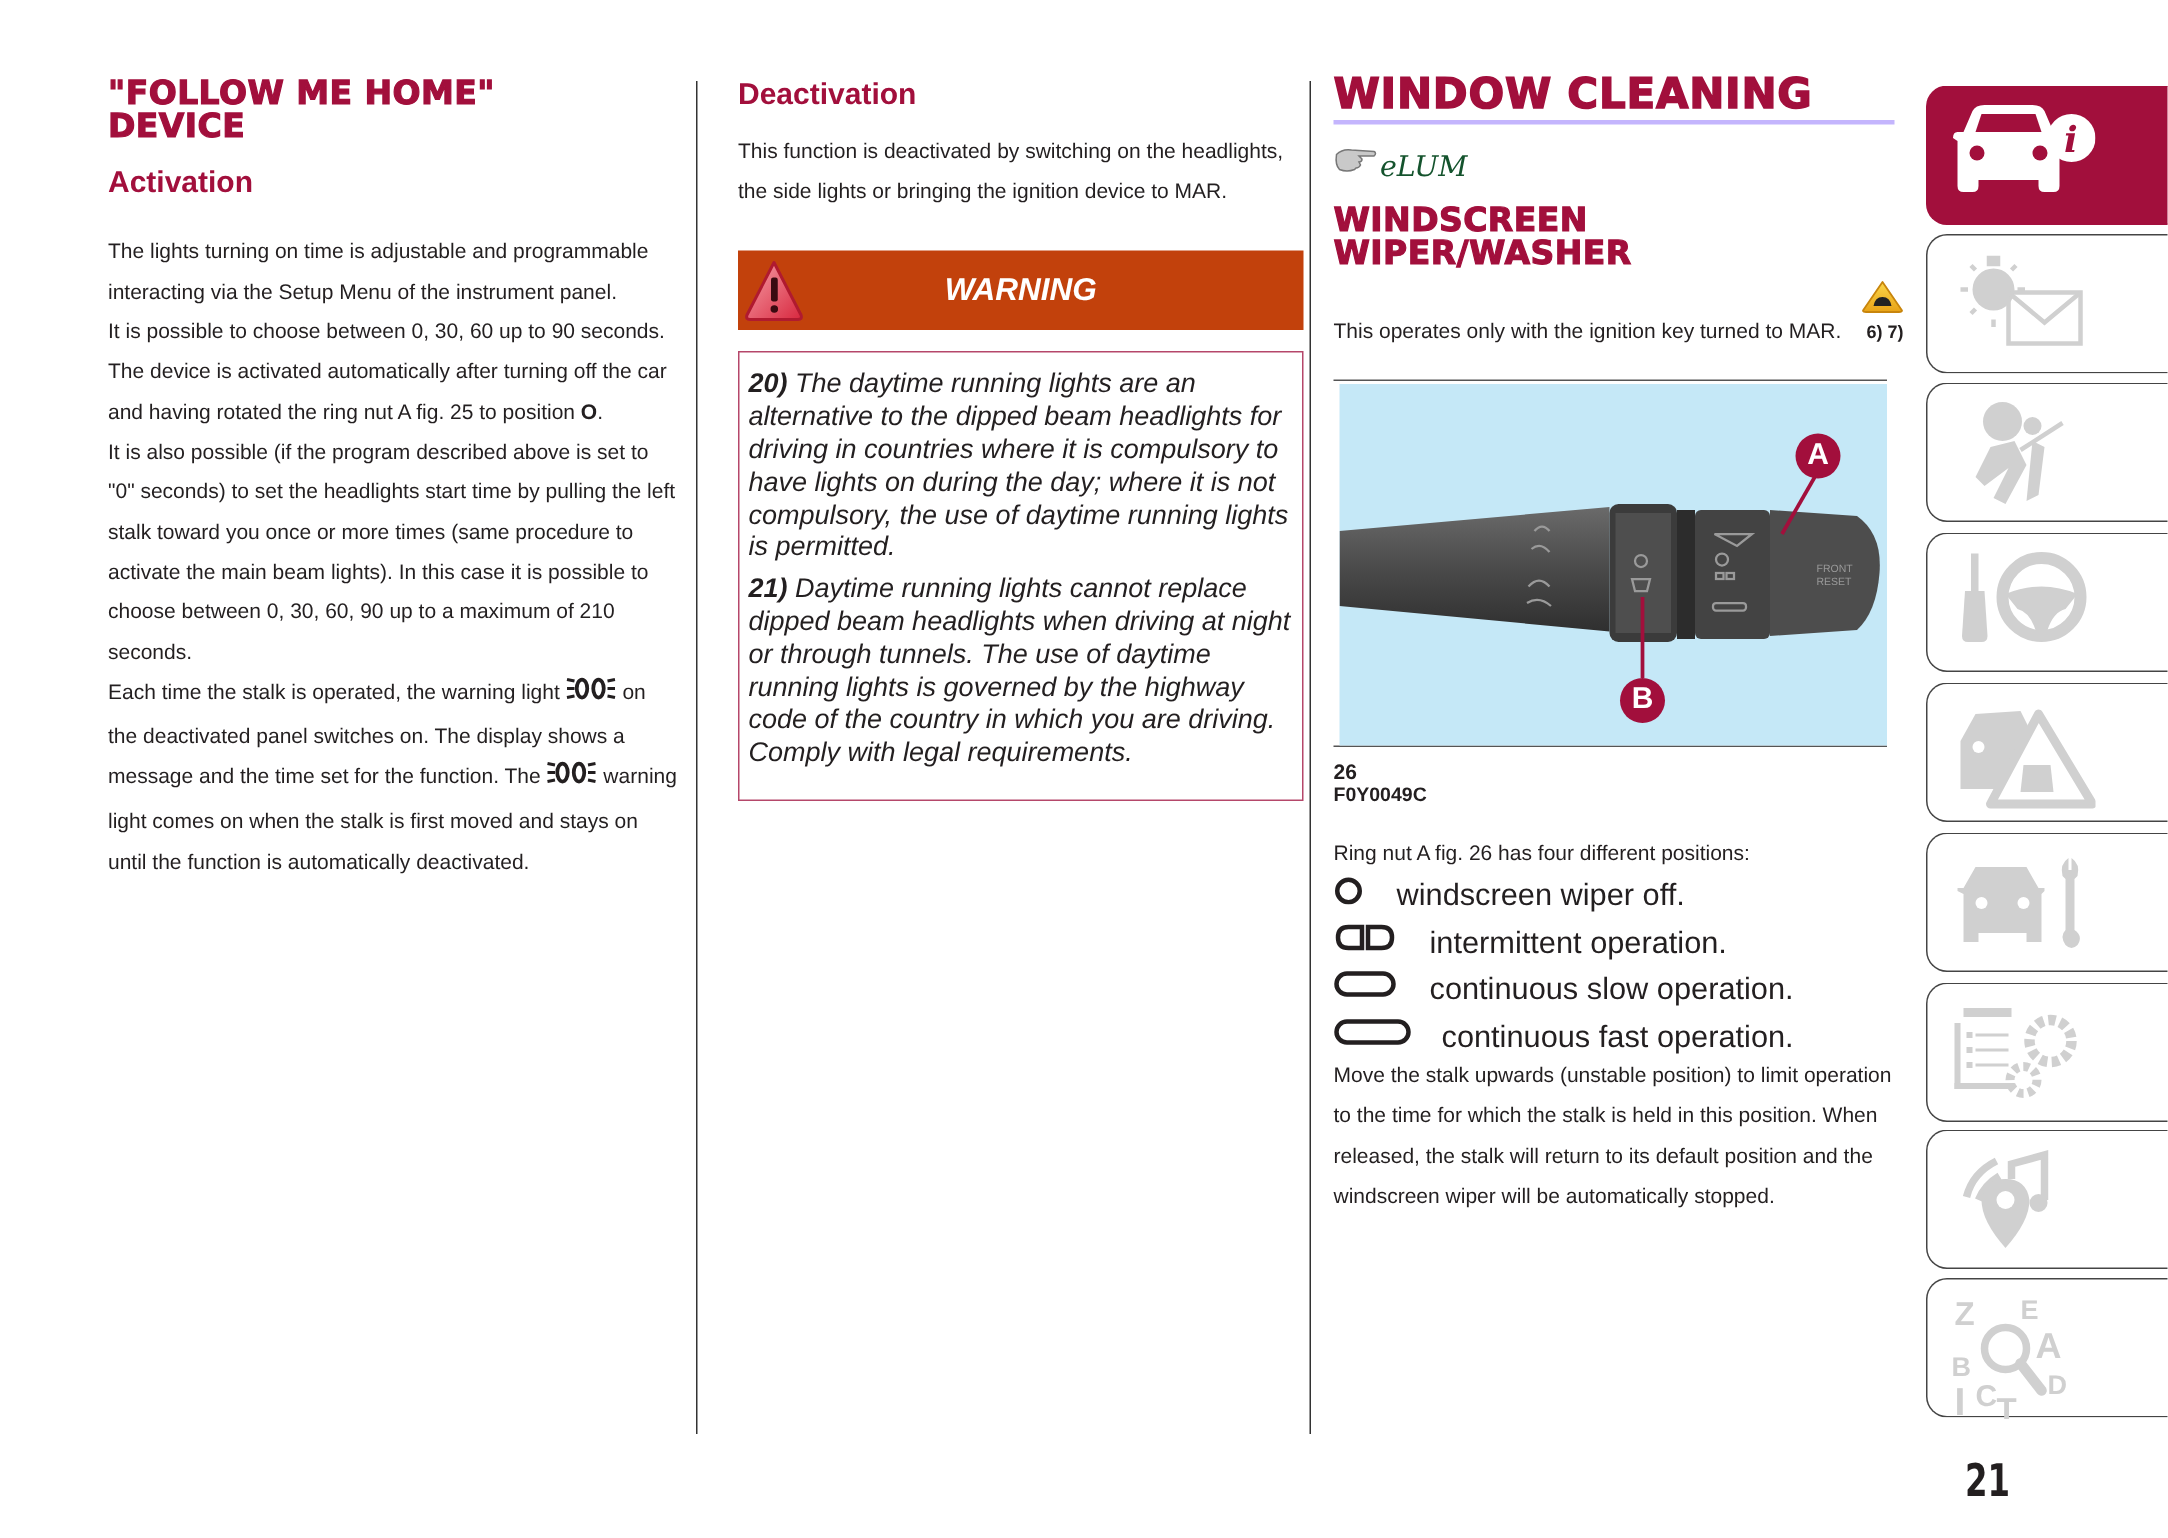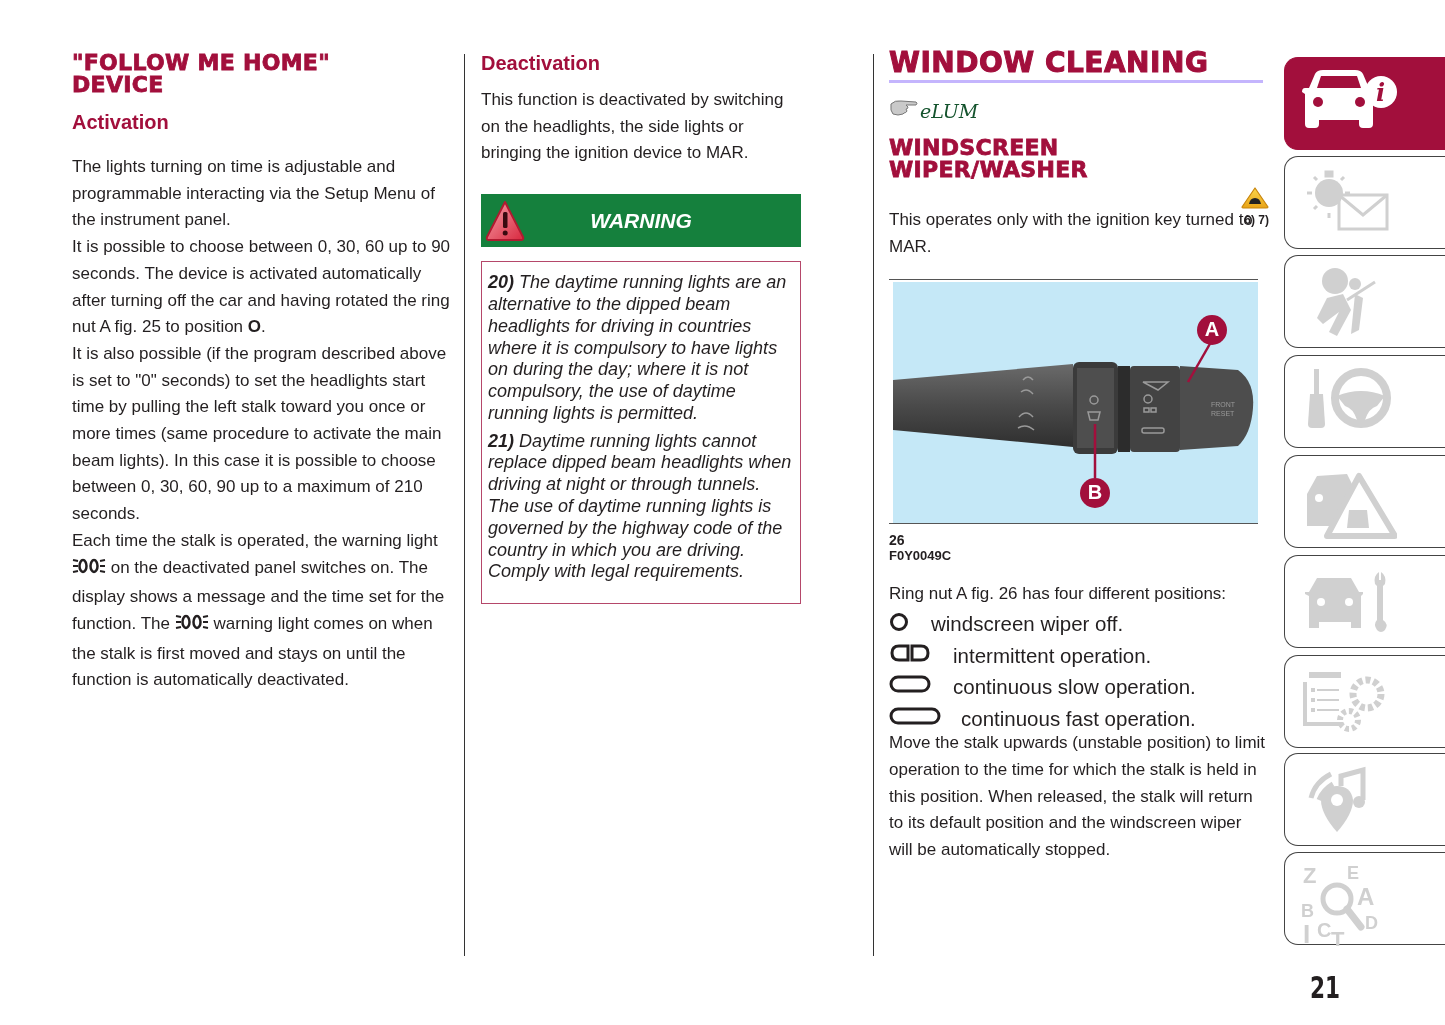--- a/index.html
+++ b/index.html
@@ -1,37 +1,37 @@
 <!DOCTYPE html>
 <html><head>
 <meta charset="utf-8">
 <style>
   html, body { margin: 0; padding: 0; background: #ffffff; }
   body { width: 1445px; height: 1025px; position: relative; overflow: hidden;
          font-family: "Liberation Sans", sans-serif; color: #231f20; }
   .col { position: absolute; top: 48px; }
   .col1 { left: 72px; width: 380px; }
-  .col2 { left: 481px; width: 320px; }
+  .col2 { left: 492px; width: 377px; }
   .col3 { left: 889px; width: 380px; }
   .divider { position: absolute; top: 54px; width: 1px; height: 902px; background: #333; }
   .div1 { left: 464px; }
   .div2 { left: 873px; }
 
   .h-caps { font-family: "DejaVu Sans", sans-serif; font-weight: 900; color: #a20f3c;
             font-size: 22px; line-height: 22px; letter-spacing: 0.3px; margin: 0; text-transform: uppercase;
             -webkit-text-stroke: 0.8px #a20f3c; }
   .h-sub { font-weight: bold; color: #a20f3c; font-size: 20px; line-height: 24px; margin: 0; }
-  .p { font-size: 17px; line-height: 26.7px; margin: 0; }
+  .p { font-size: 14px; line-height: 26.7px; margin: 0; }
   .p b { font-weight: bold; }
 
   .h-main { font-family: "DejaVu Sans", sans-serif; font-weight: 900; color: #a20f3c; font-size: 28px;
             line-height: 30px; margin: 0; -webkit-text-stroke: 1px #a20f3c; letter-spacing: 0.5px;
             border-bottom: 3px solid #c4b5fd; padding-bottom: 2px; width: 374px; }
 
-  .warning-head { position: relative; background: #15803d; height: 53px; margin-top: 27px; padding-left: 46px; }
+  .warning-head { position: relative; background: #c2410c; height: 53px; margin-top: 27px; padding-left: 46px; }
   .warning-head .label { position: absolute; left: 0; right: 0; top: 15px; text-align: center;
      color: #fff; font-weight: bold; font-style: italic; font-size: 21px; padding-left: 0; }
   .warning-head .tri { position: absolute; left: 3px; top: 5px; }
   .warning-box { border: 1.5px solid #b5476a; border-top: none; margin-top: 14px; padding: 10px 6px 14px 6px;
                  border-top: 1.5px solid #b5476a; margin-top: 14px; }
   .note { font-style: italic; font-size: 18px; line-height: 21.8px; margin: 0 0 6px 0; }
   .note b { font-style: italic; font-weight: bold; }
 
   .figure { position: relative; width: 369px; height: 243px; margin-top: 19px; border-top: 1px solid #555;
             border-bottom: 1px solid #555; }

